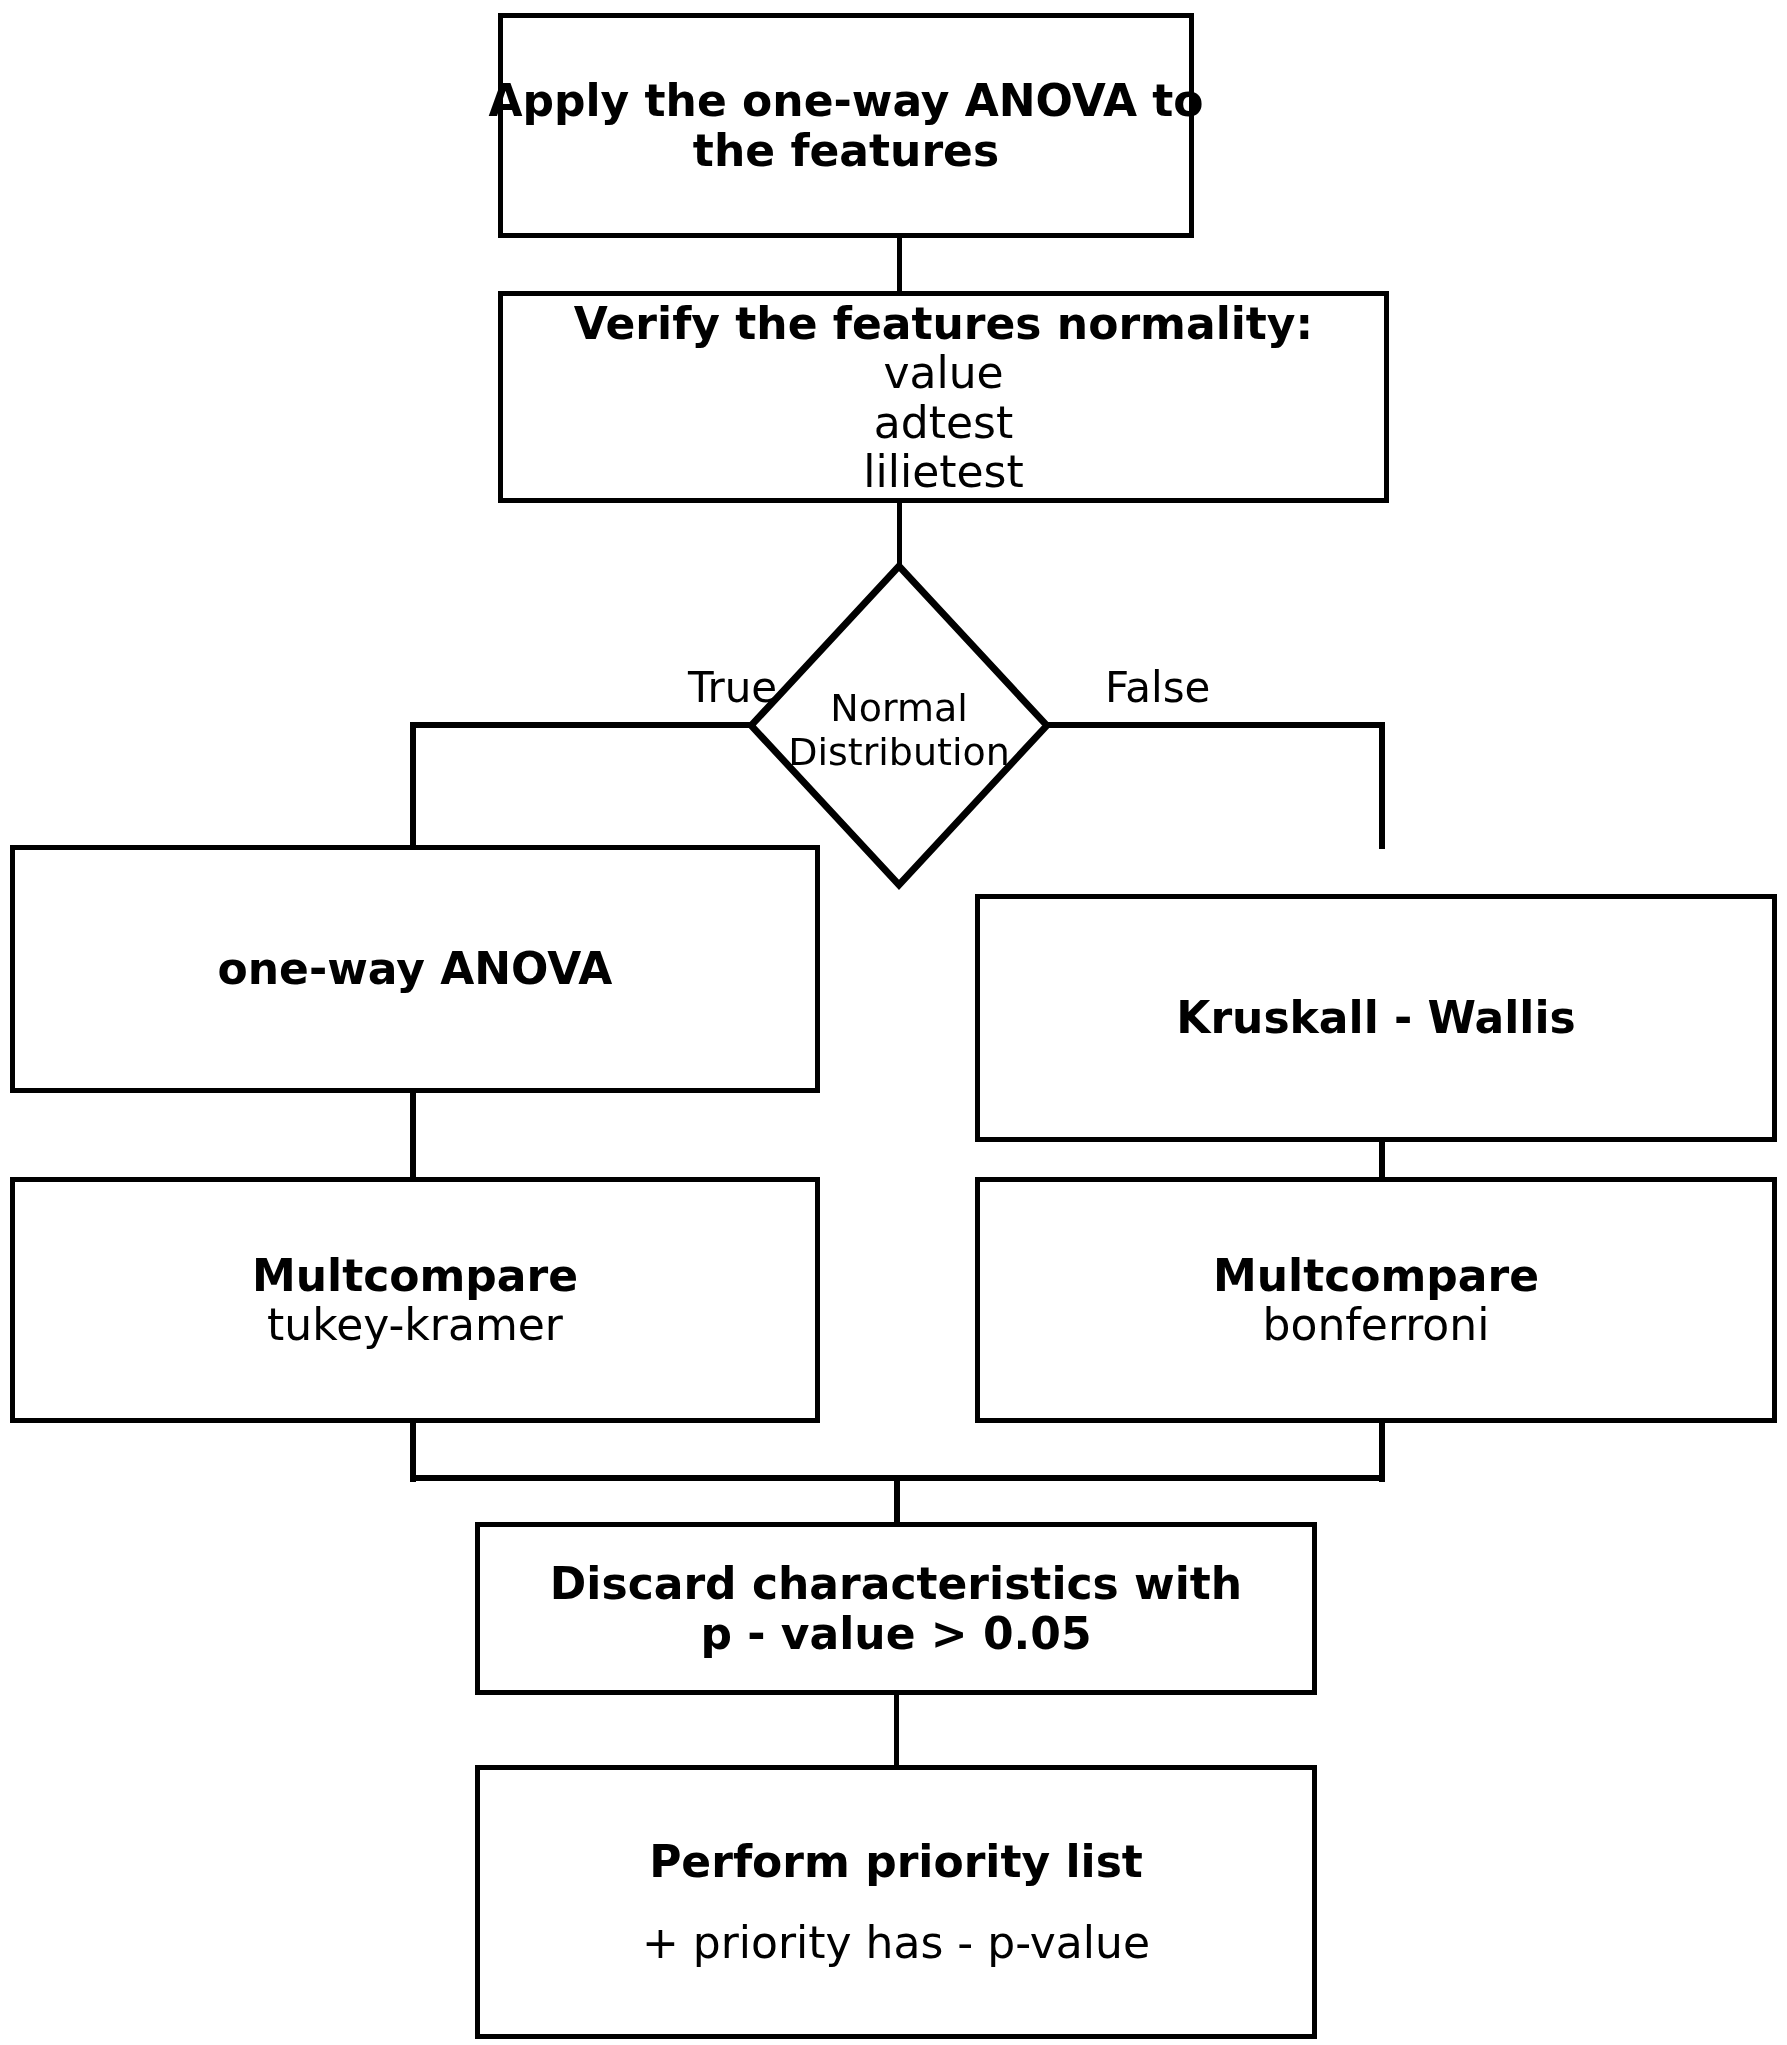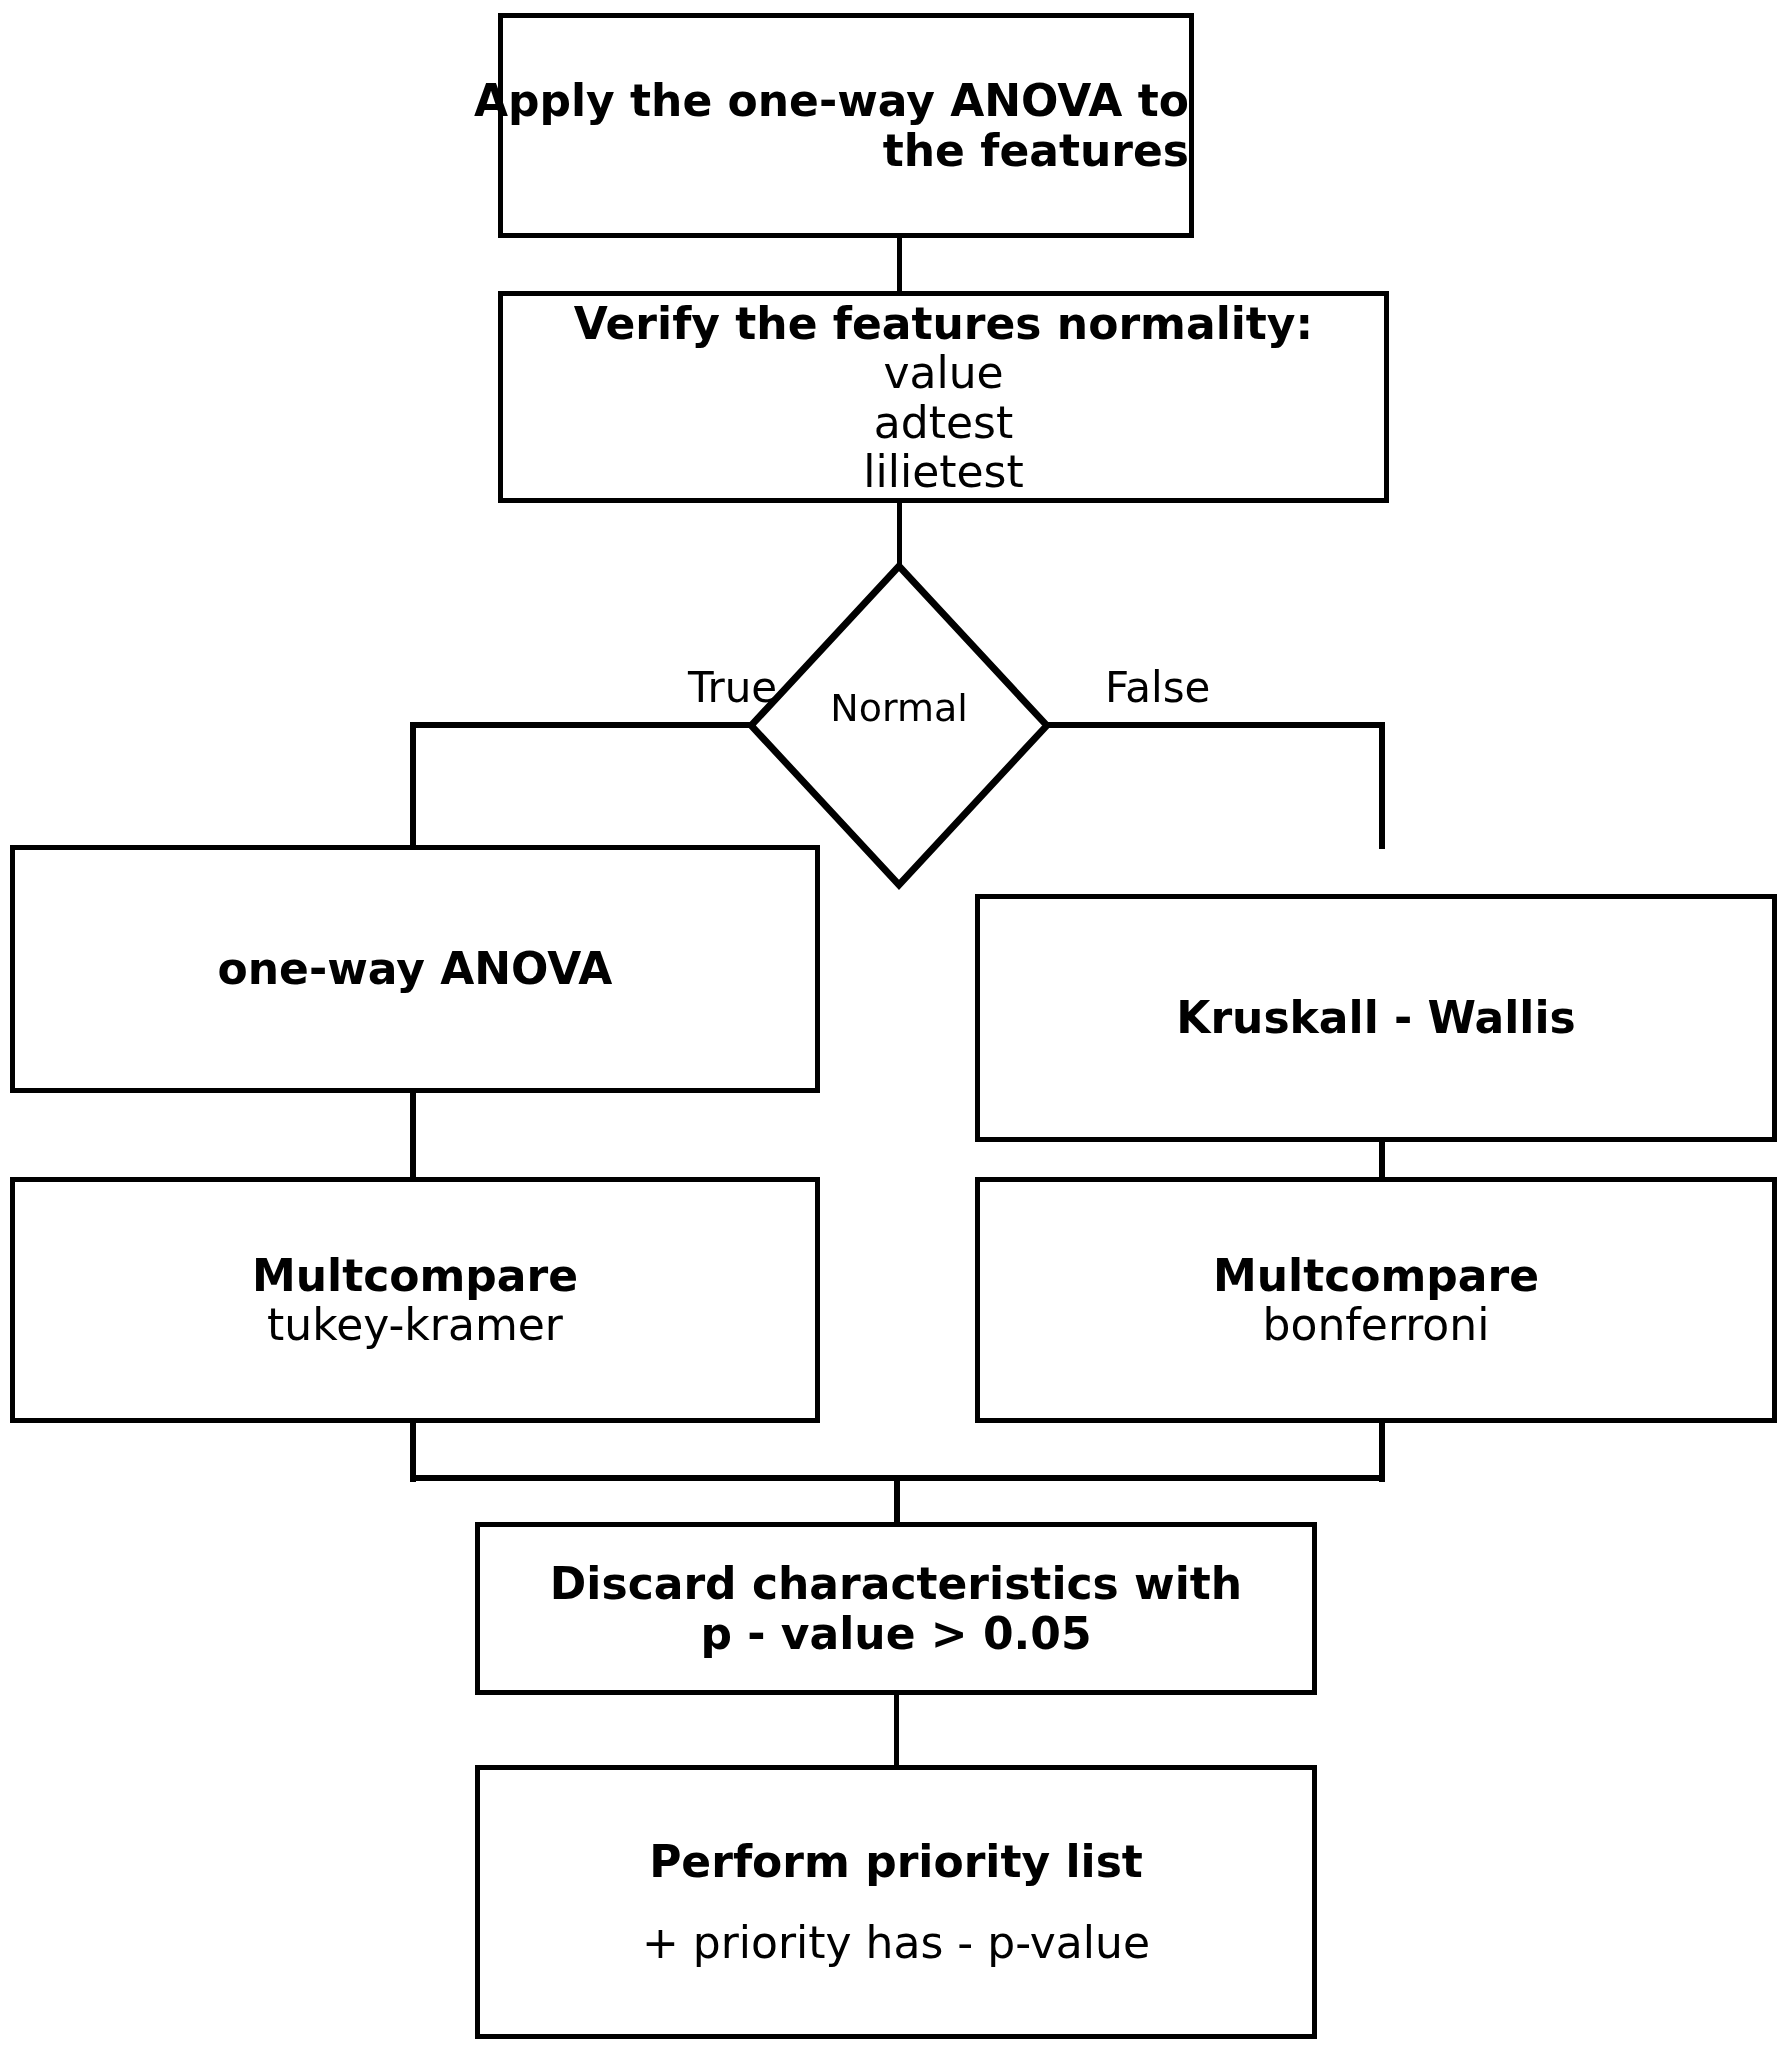--- a/index.html
+++ b/index.html
@@ -79,40 +79,41 @@
     white-space: nowrap;
     z-index: 5;
     margin-left: 48px;
   }
 </style>
 </head>
 <body>
 
 <div id="flowchart-root">
 
-  <div class="node-box" id="node-apply-anova" style="left:498px; top:13px; width:696px; height:225px;align-items:flex-end;">
+  <div class="node-box" id="node-apply-anova" style="left:498px; top:13px; width:696px; height:225px;">
     <div class="line-bold">Apply the one-way ANOVA to</div>
     <div class="line-bold">the features</div>
   </div>
 
   <div class="conn conn-v conn-thin" style="left:897px; top:235px; height:60px;"></div>
 
   <div class="node-box" id="node-verify-normality" style="left:498px; top:291px; width:891px; height:212px; justify-content:flex-start; padding-top:3.1px;">
     <div class="line-bold">Verify the features normality:</div>
     <div class="line-normal">value</div>
     <div class="line-normal">adtest</div>
     <div class="line-normal">lilietest</div>
   </div>
 
   <div class="conn conn-v conn-thin" style="left:897px; top:500px; height:69px;"></div>
 
   <svg id="decision-diamond" width="308" height="331" viewBox="0 0 400 430" style="left:745px; top:560px;">
     <polygon points="200,8 392,215 200,422 8,215" fill="#ffffff" stroke="#000000" stroke-width="9"></polygon>
   </svg>
   <div class="diamond-label" style="left:745px; top:687px; width:308px;">Normal</div>
+  <div class="diamond-label" style="left:730px; top:731px; width:338px;">Distribution</div>
 
   <div class="branch-label" style="left:640px; top:663px;">True</div>
   <div class="branch-label" style="left:1057px; top:663px;">False</div>
 
   <div class="conn conn-h" style="left:410px; top:722px; width:343px;"></div>
   <div class="conn conn-v" style="left:410px; top:722px; height:127px;"></div>
 
   <div class="conn conn-h" style="left:1045px; top:722px; width:339px;"></div>
   <div class="conn conn-v" style="left:1379px; top:722px; height:127px;"></div>
 

